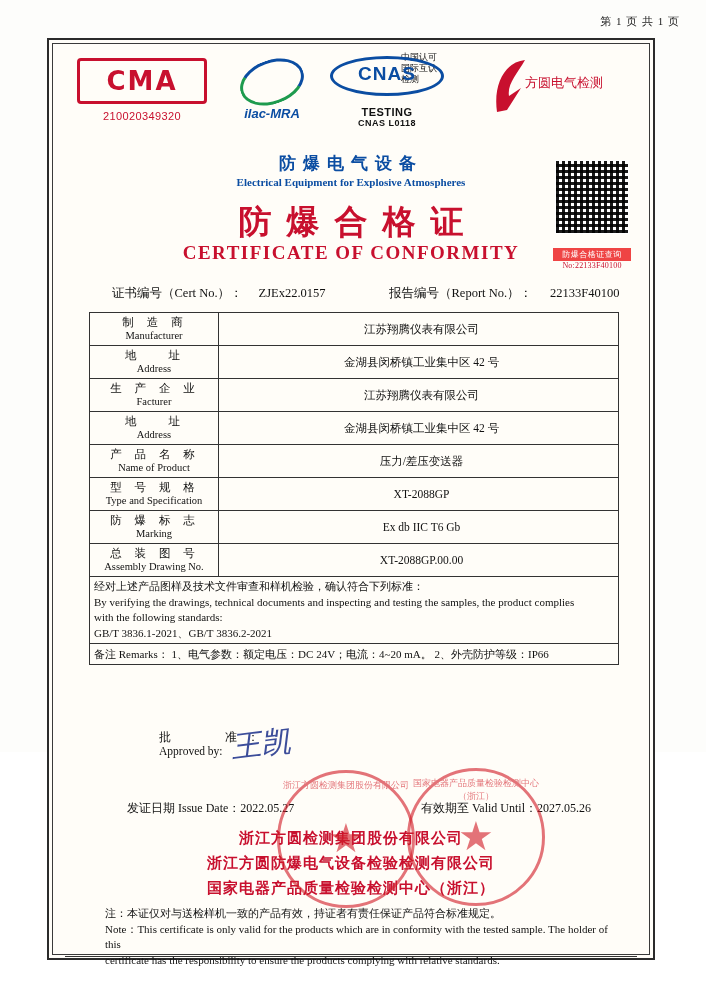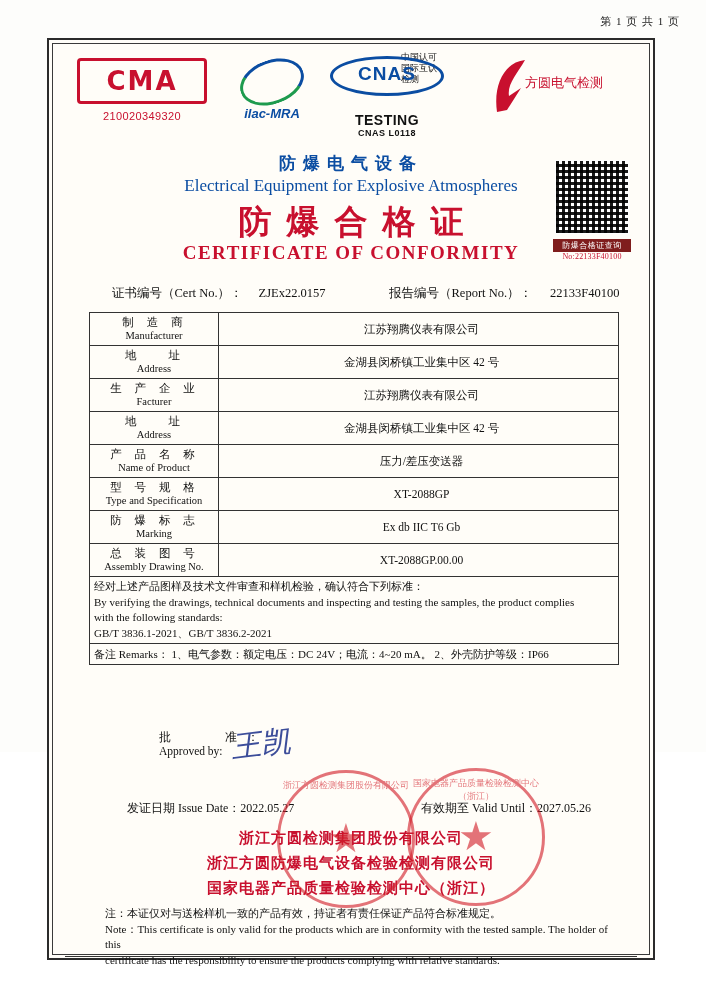--- a/index.html
+++ b/index.html
@@ -126,25 +126,25 @@
   .cnas-name {
     position: absolute;
     left: 0; right: 0; top: 4px;
     font-size: 19px;
     font-weight: bold;
     color: #0b4da2;
     font-family: "Liberation Sans", sans-serif;
     letter-spacing: 1px;
   }
   .cnas-sub1 {
-    font-size: 14px;
+    font-size: 11px;
     font-weight: bold;
     color: #111;
     font-family: "Liberation Sans", sans-serif;
-    margin-top: 16px;
+    margin-top: 10px;
     letter-spacing: 0.5px;
   }
   .cnas-sub2 {
     font-size: 9px;
     font-weight: bold;
     color: #111;
     font-family: "Liberation Sans", sans-serif;
     letter-spacing: 0.5px;
   }
   .cnzh {
@@ -191,22 +191,22 @@
     width: 72px;
     height: 72px;
     margin: 0 auto;
     background:
       repeating-linear-gradient(90deg, #1a1a1a 0 3px, #ffffff 3px 6px),
       repeating-linear-gradient(0deg, #1a1a1a 0 3px, #ffffff 3px 6px);
     background-blend-mode: multiply;
     border: 1px solid #fff;
   }
   .qr-cap {
-    margin-top: 5px;
-    background: #7f1d1d;
+    margin-top: 14px;
+    background: #ef4444;
     color: #fff;
     font-size: 8px;
     padding: 1px 0;
     letter-spacing: 0.5px;
   }
   .qr-no {
     font-size: 8px;
     color: #c8102e;
     letter-spacing: 0.2px;
   }
@@ -219,22 +219,22 @@
     font-size: 17px;
     font-weight: bold;
     color: #0b4da2;
     letter-spacing: 7px;
   }
   .title-en-small {
     position: absolute;
     left: 0; right: 0;
     top: 136px;
     text-align: center;
-    font-size: 17px;
-    font-weight: normal;
+    font-size: 11px;
+    font-weight: bold;
     color: #0b4da2;
     font-family: "Liberation Serif", serif;
   }
   .title-zh-big {
     position: absolute;
     left: 0; right: 0;
     top: 160px;
     text-align: center;
     font-size: 33px;
     font-weight: bold;

